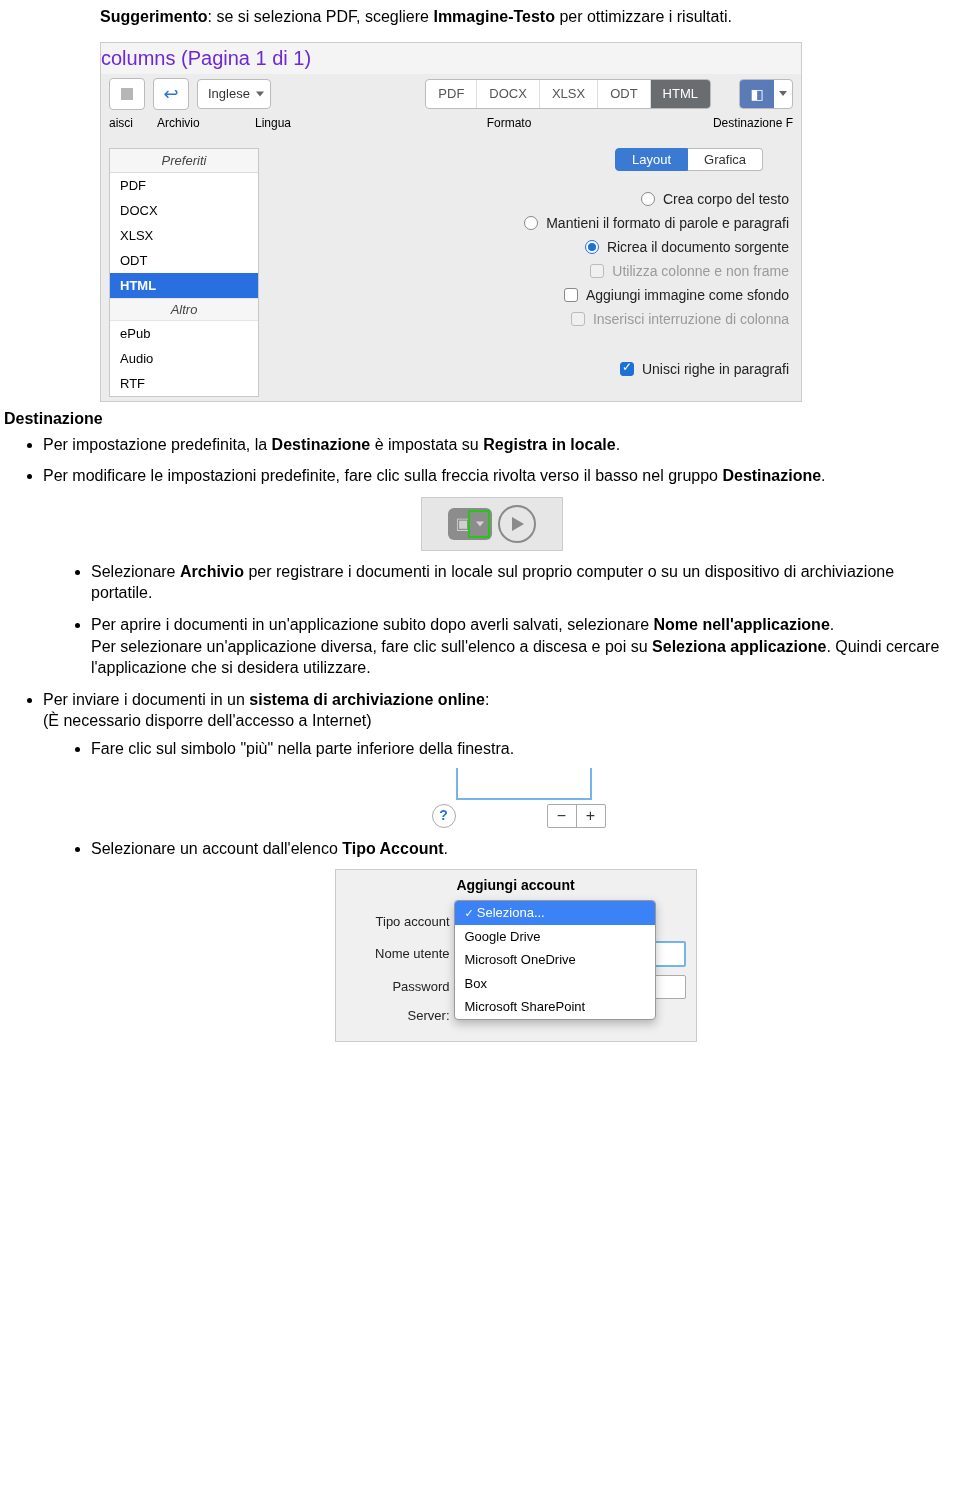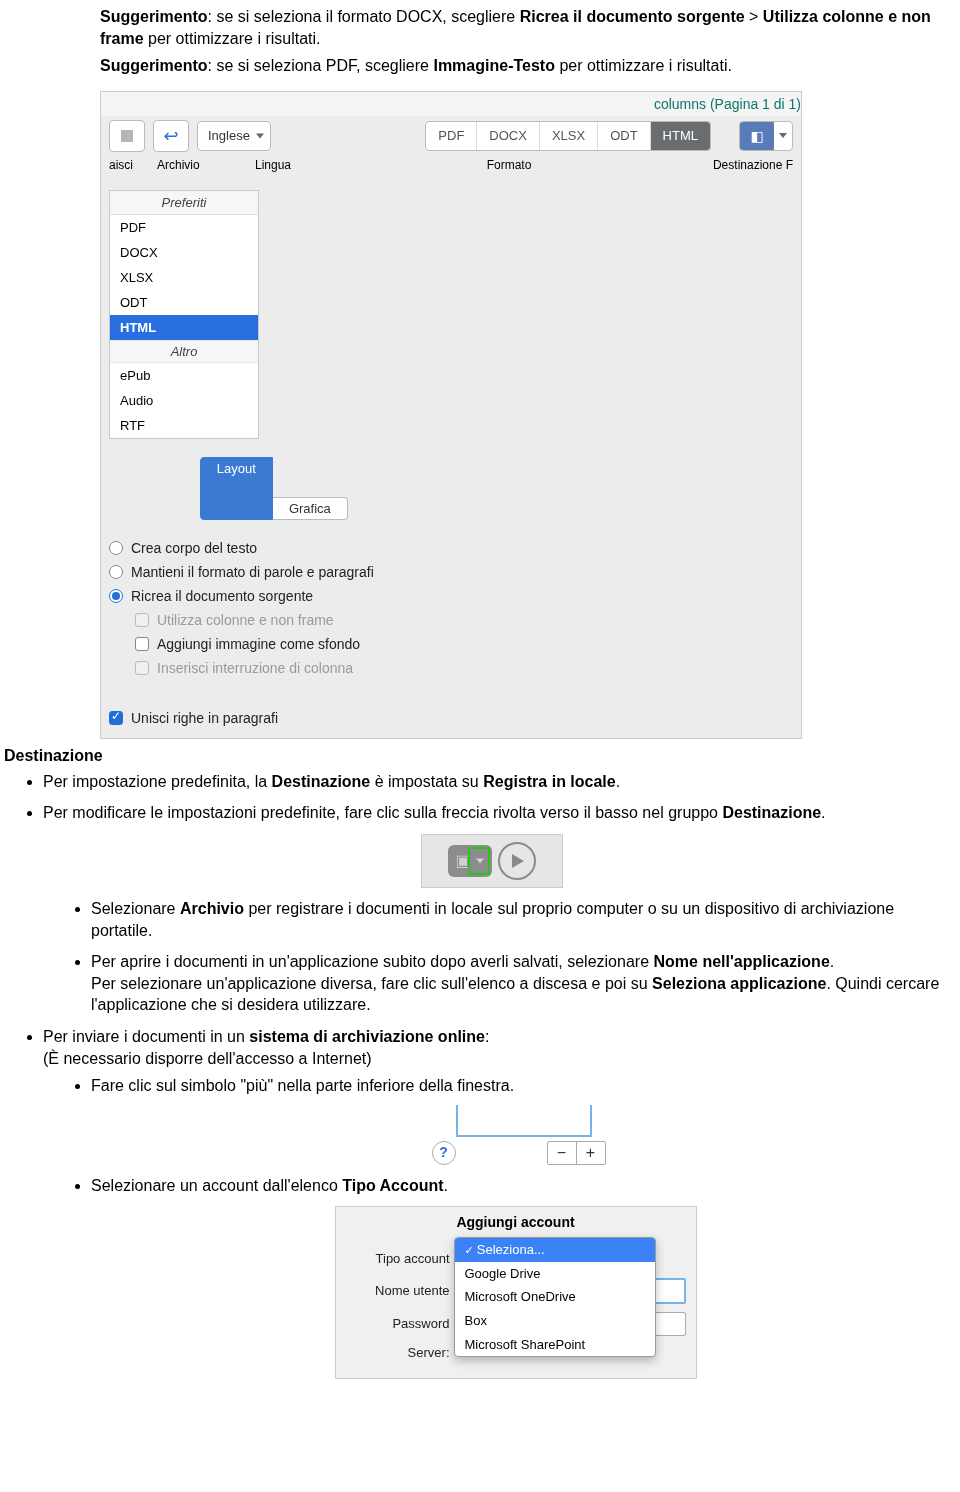--- a/index.html
+++ b/index.html
@@ -39,25 +39,25 @@
   
   .shot1-wrap { margin: 14px 0 8px 100px; }
   .shot1 {
     width: 700px;
     background: #ececec;
     border: 1px solid #ccc;
     font-size: 14px;
     font-family: -apple-system, "Helvetica Neue", Arial, sans-serif;
   }
   .s1-title {
-    text-align: right;
-    color: #0f766e;
+    text-align: left;
+    color: #6d28d9;
     padding: 4px 0;
     background: #f4f4f4;
-    font-size: 14px;
+    font-size: 20px;
   }
   .s1-toolbar {
     display: flex;
     align-items: center;
     gap: 8px;
     padding: 4px 8px;
     background: #ececec;
   }
   .s1-iconbox {
     width: 34px; height: 30px;
@@ -138,21 +138,20 @@
   .s1-labels span:nth-child(2){ width:66px; }
   .s1-labels span:nth-child(3){ width:84px; text-align:center; }
   .s1-labels span:nth-child(4){ flex:1; text-align:center; }
   .s1-labels span:nth-child(5){ width:90px; text-align:right; }
 
   .s1-body {
     display:flex;
     padding: 10px 12px 4px 8px;
     gap: 18px;
     align-items:flex-start;
-    flex-direction:column;
   }
   .s1-favlist {
     width: 148px;
     border:1px solid #c8c8c8;
     background:#fff;
     font-size:13px;
   }
   .s1-favlist .hdr {
     text-align:center;
     font-style:italic;
@@ -193,28 +192,29 @@
     border:1px solid #bbb;
     background:#fff;
     color:#333;
   }
   .s1-segtabs .t.sel {
     background:#3a7ad2;
     color:#fff;
     border-color:#3a7ad2;
   }
   .s1-segtabs .t:first-child { border-radius:4px 0 0 4px; }
-  .s1-segtabs .t:last-child { border-radius:0 4px 4px 0; border-left:none;margin-top:40px; }
+  .s1-segtabs .t:last-child { border-radius:0 4px 4px 0; border-left:none; }
 
   .radio-row, .check-row {
     display:flex; align-items:center;
     gap:8px;
     font-size:14px;
     color:#222;
     margin:8px 0;
+    justify-content:flex-end;
   }
   .radio-row.disabled, .check-row.disabled { color:#9a9a9a; }
   .radio {
     width:14px; height:14px; border-radius:50%;
     border:1px solid #888;
     background:#fff;
     position:relative;
     box-sizing:border-box;
   }
   .radio.on { border-color:#1f6fd8; }
@@ -371,23 +371,20 @@
     content:"✓ ";
     font-size:11px;
   }
 </style>
 </head>
 <body>
 
 <div class="page">
 
   <div class="indent1">
-    <p class="para">
-      <b>Suggerimento</b><span>: se si seleziona il formato DOCX, scegliere </span><b>Ricrea il documento sorgente</b><span> &gt; </span><b>Utilizza colonne e non frame</b><span> per ottimizzare i risultati.</span>
-    </p>
     <p class="para">
       <b>Suggerimento</b><span>: se si seleziona PDF, scegliere </span><b>Immagine-Testo</b><span> per ottimizzare i risultati.</span>
     </p>
   </div>
 
   <div class="shot1-wrap">
     <div class="shot1">
       <div class="s1-title">columns (Pagina 1 di 1)</div>
       <div class="s1-toolbar">
         <div class="s1-iconbox">

